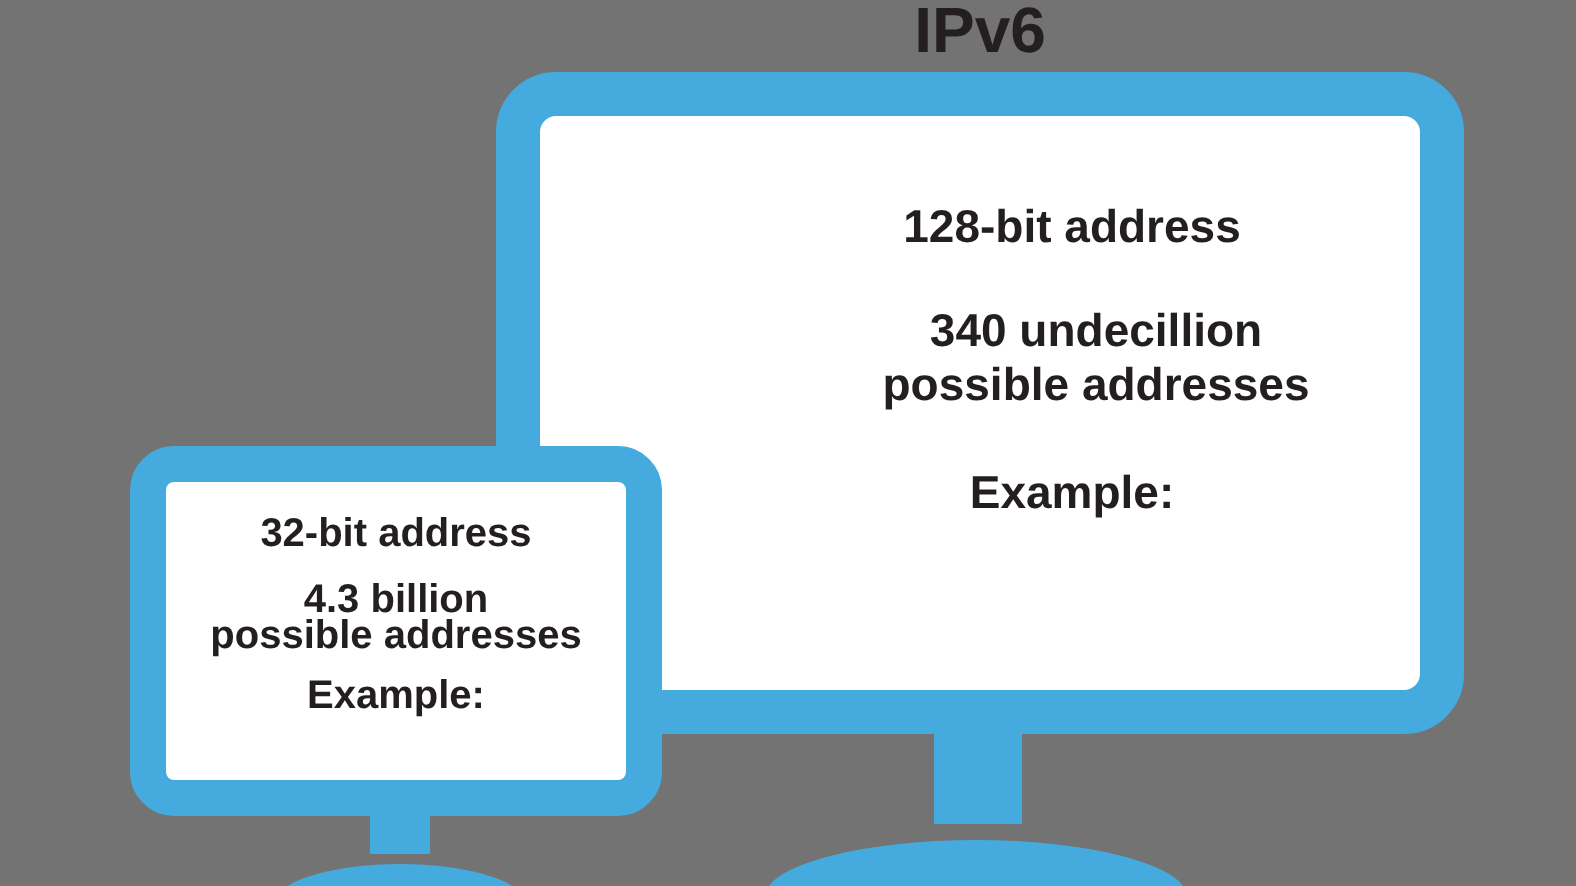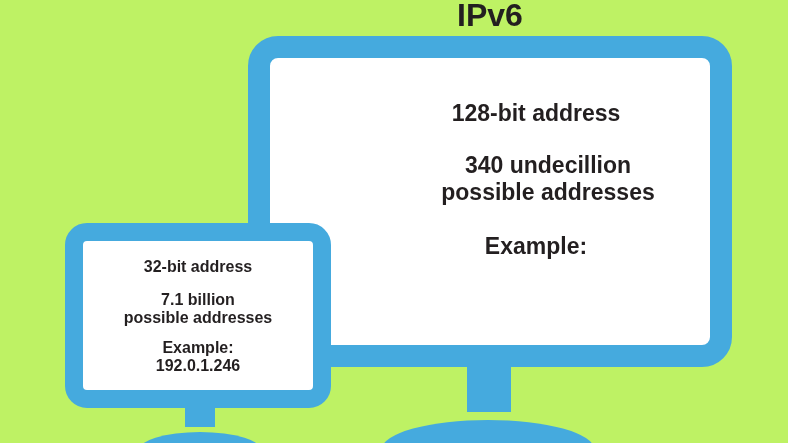--- a/index.html
+++ b/index.html
@@ -5,21 +5,21 @@
   html, body {
     margin: 0;
     padding: 0;
     background: #ffffff;
   }
   .canvas {
     position: relative;
     width: 788px;
     height: 443px;
     overflow: hidden;
-    background: #bef264;
+    background: #737373;
     font-family: "Liberation Sans", sans-serif;
     color: #231f20;
   }
   .title {
     position: absolute;
     text-align: center;
     font-weight: bold;
     font-size: 32px;
     line-height: 38px;
     color: #231f20;
@@ -55,21 +55,21 @@
   .ipv6-text .p1 { margin-bottom: 25px; }
   .ipv6-text .p2 { margin-bottom: 27px; margin-left: 24px; }
 
   
   .ipv4-title  { left: 65px;  top: 180px; width: 266px; z-index: 3; }
   .ipv4-frame  { left: 65px;  top: 223px; width: 266px; height: 185px;
                  border-width: 18px; border-radius: 22px; z-index: 3; }
   .ipv4-neck   { left: 185px; top: 405px; width: 30px;  height: 22px; z-index: 3; }
   .ipv4-base   { left: 137px; top: 432px; width: 126px; height: 40px; z-index: 3; }
   .ipv4-text   { left: 65px;  top: 258px; width: 266px;
-                 font-size: 16px; line-height: 18px; z-index: 4; }
+                 font-size: 20px; line-height: 18px; z-index: 4; }
   .ipv4-text .p1 { margin-bottom: 15px; }
   .ipv4-text .p2 { margin-bottom: 12px; }
 </style>
 </head>
 <body>
 
 <div class="canvas">
 
   <div class="title ipv6-title">IPv6</div>
   <div class="frame ipv6-frame"></div>
@@ -85,22 +85,21 @@
       <span>Example:</span><br>
     </p>
   </div>
 
   <div class="frame ipv4-frame"></div>
   <div class="neck ipv4-neck"></div>
   <div class="base ipv4-base"></div>
   <div class="screen-text ipv4-text">
     <p class="p1">32-bit address</p>
     <p class="p2">
-      <span>7.1 billion</span><br>
+      <span>4.3 billion</span><br>
       <span>possible addresses</span>
     </p>
     <p class="p3">
       <span>Example:</span><br>
-      <span>192.0.1.246</span>
     </p>
   </div>
 
 </div>
 
 </body></html>

